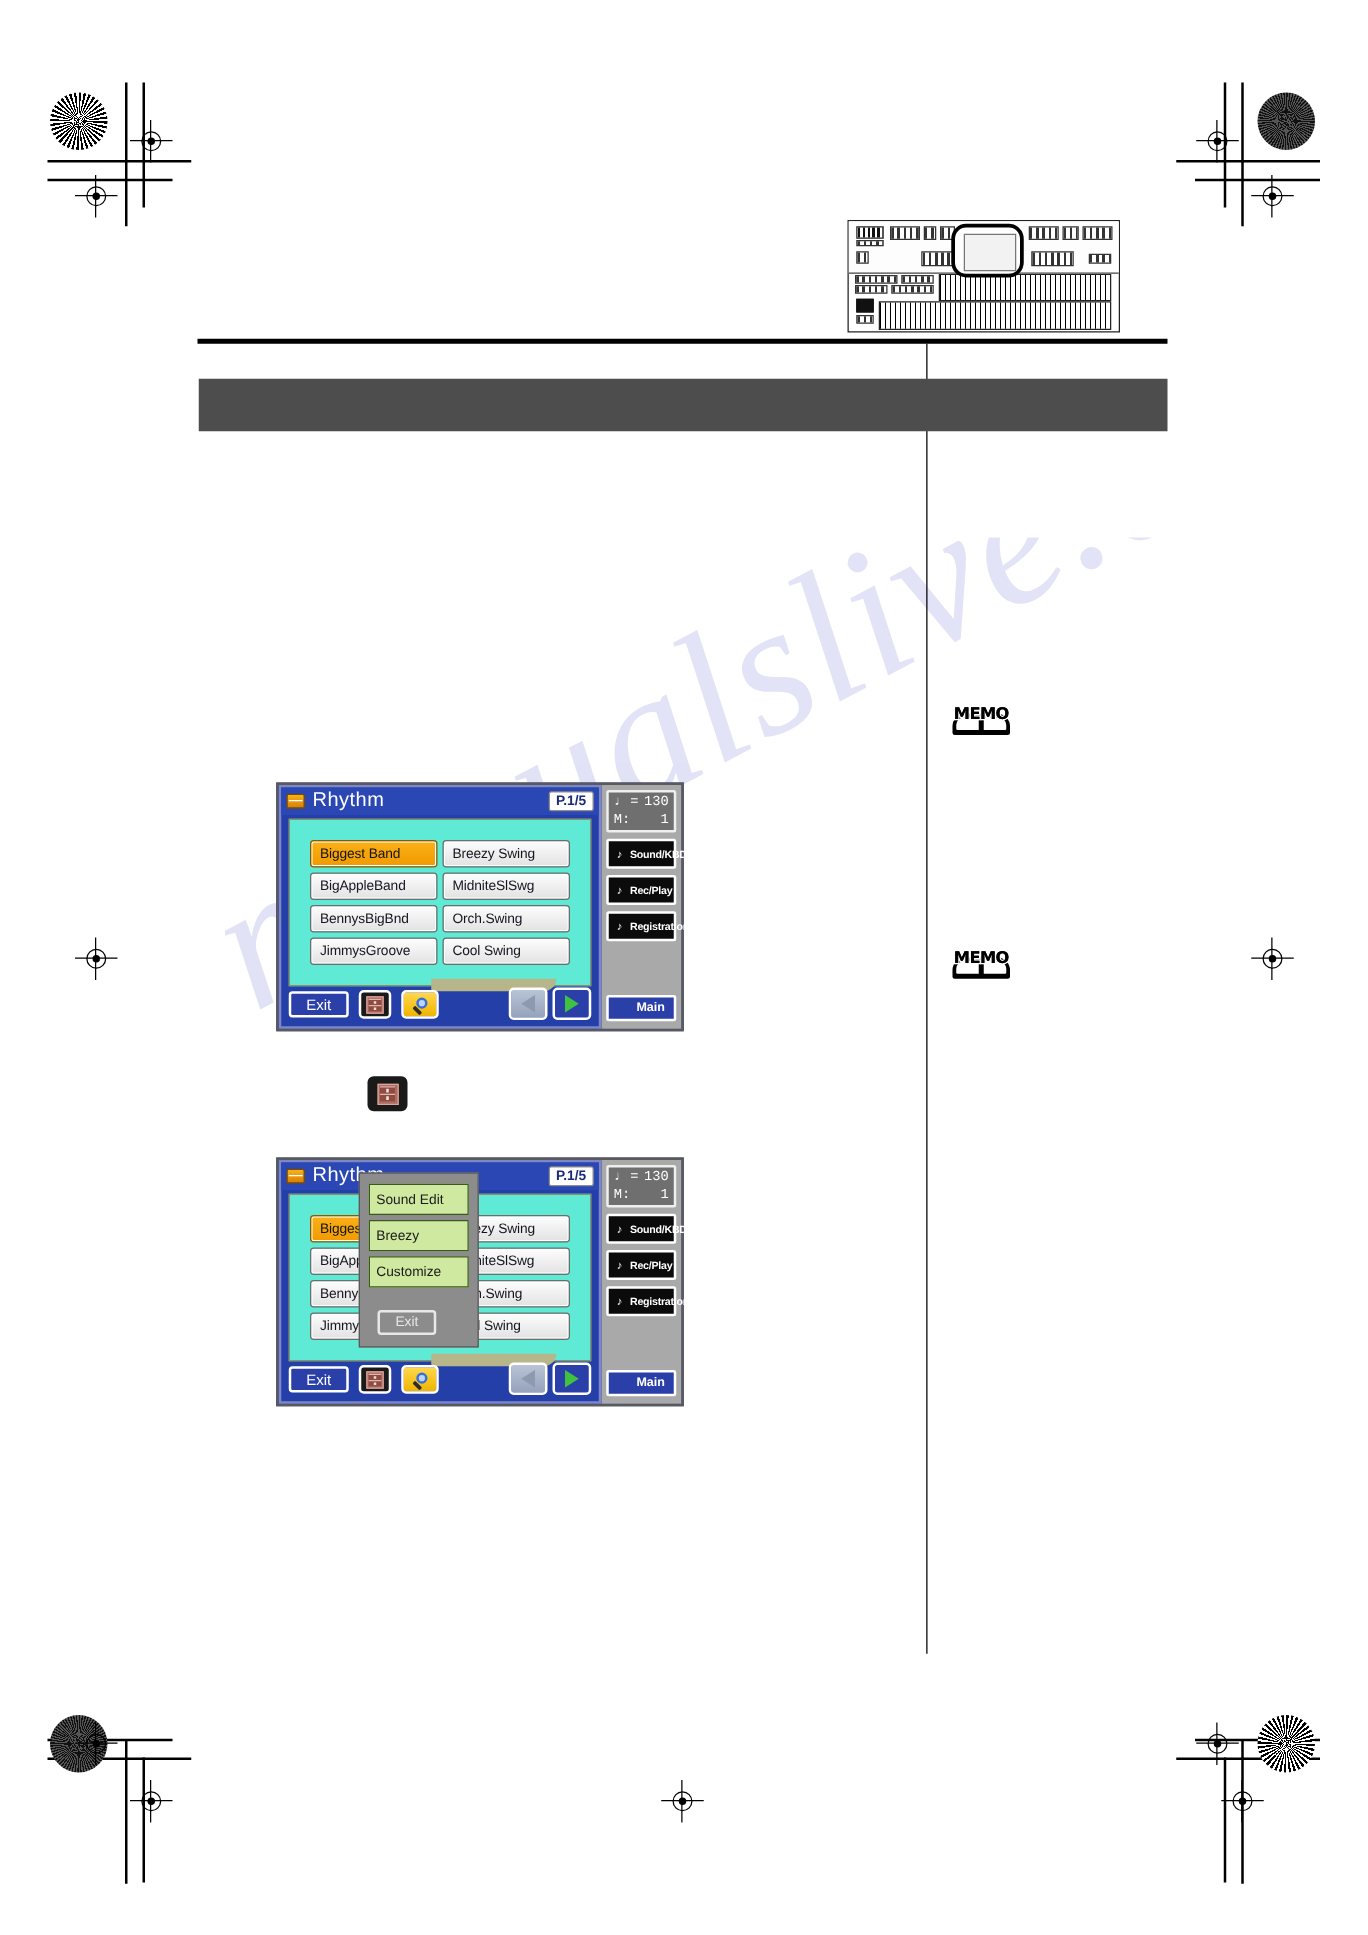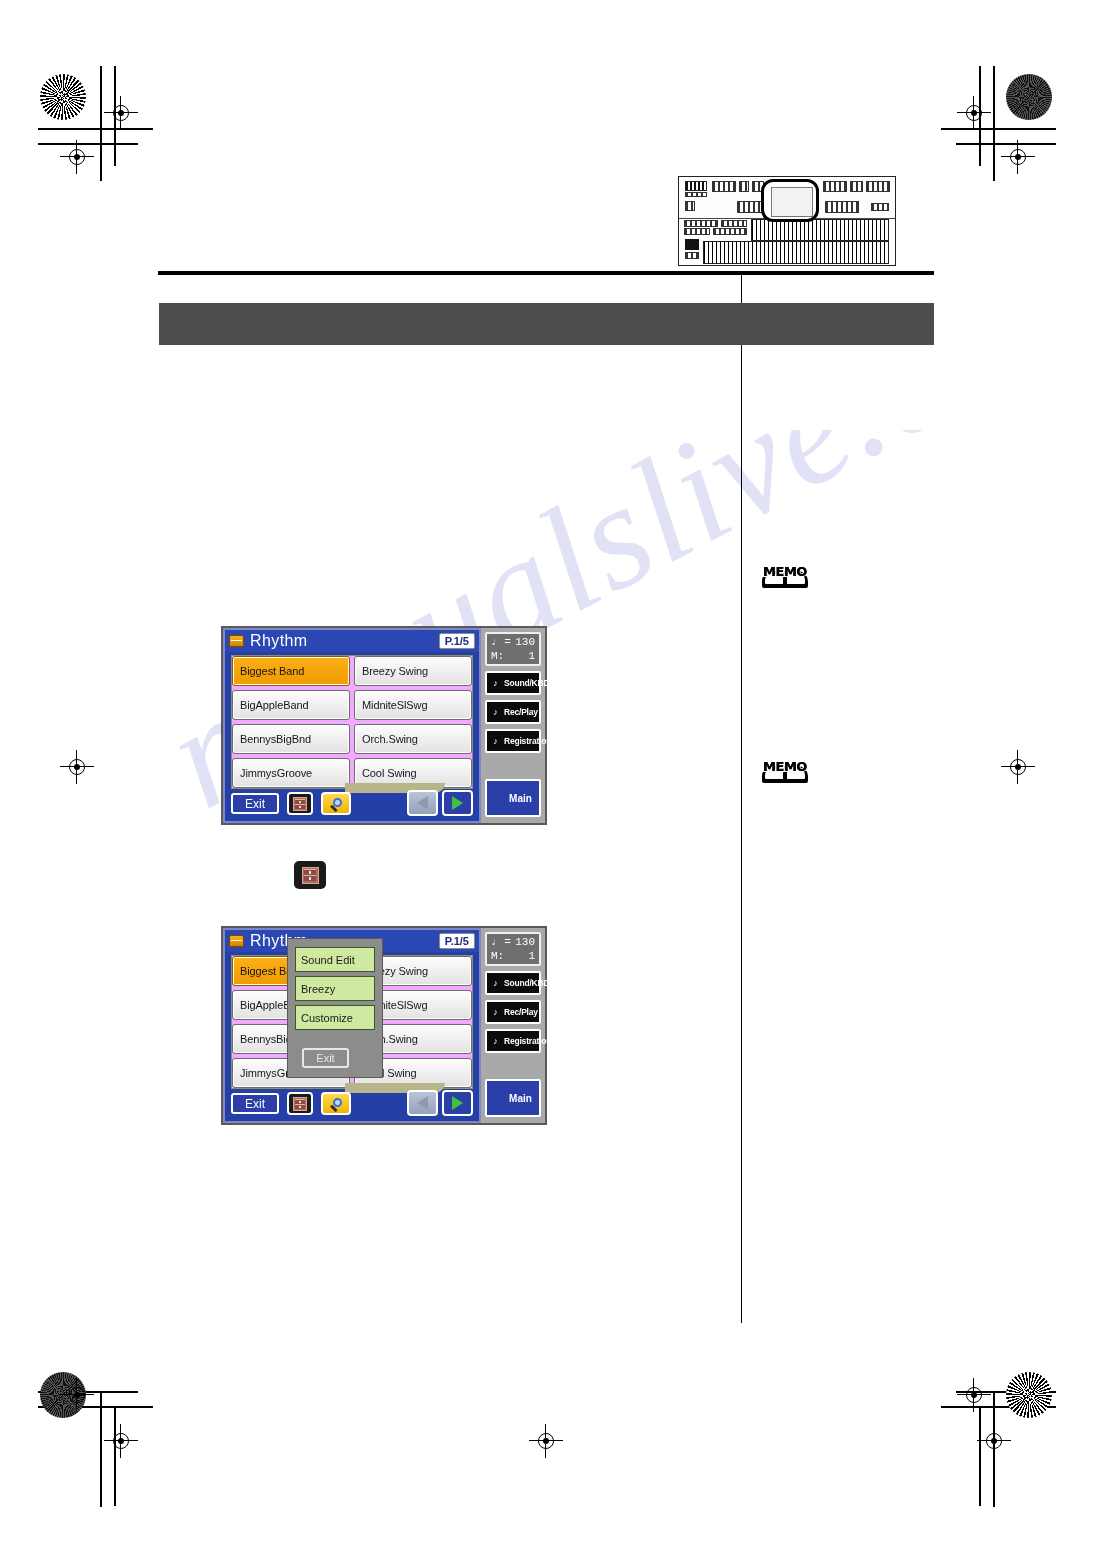--- a/index.html
+++ b/index.html
@@ -232,24 +232,24 @@
     font-weight: bold;
     padding: 1px 5px;
     border: 1px solid #8d8d8d;
     border-radius: 2px;
     line-height: 1.1;
   }
   .lcd-grid-wrap {
     position: absolute;
     left: 6px; top: 25px;
     right: 6px; bottom: 32px;
-    background: #f0abfc;
+    background: #5eead4;
     border: 1px solid #8f8f66;
     box-sizing: border-box;
-    padding: 0;
+    padding: 16px;
   }
   .lcd-grid {
     display: grid;
     grid-template-columns: 1fr 1fr;
     grid-template-rows: repeat(4, 1fr);
     gap: 4px;
     width: 100%;
     height: 100%;
   }
   .rhy-btn {
@@ -447,21 +447,21 @@
   }
   .rail-spacer { flex: 1; }
   .main-btn {
     background: #2a3fa8;
     border: 2px solid #ffffff;
     border-radius: 2px;
     box-sizing: border-box;
     color: #ffffff;
     font-size: 10px;
     font-weight: bold;
-    height: 38px;
+    height: 21px;
     display: flex;
     align-items: center;
     justify-content: center;
     margin-bottom: 2px;
     padding-left: 15px;
   }
 
   
   .popup {
     position: absolute;

